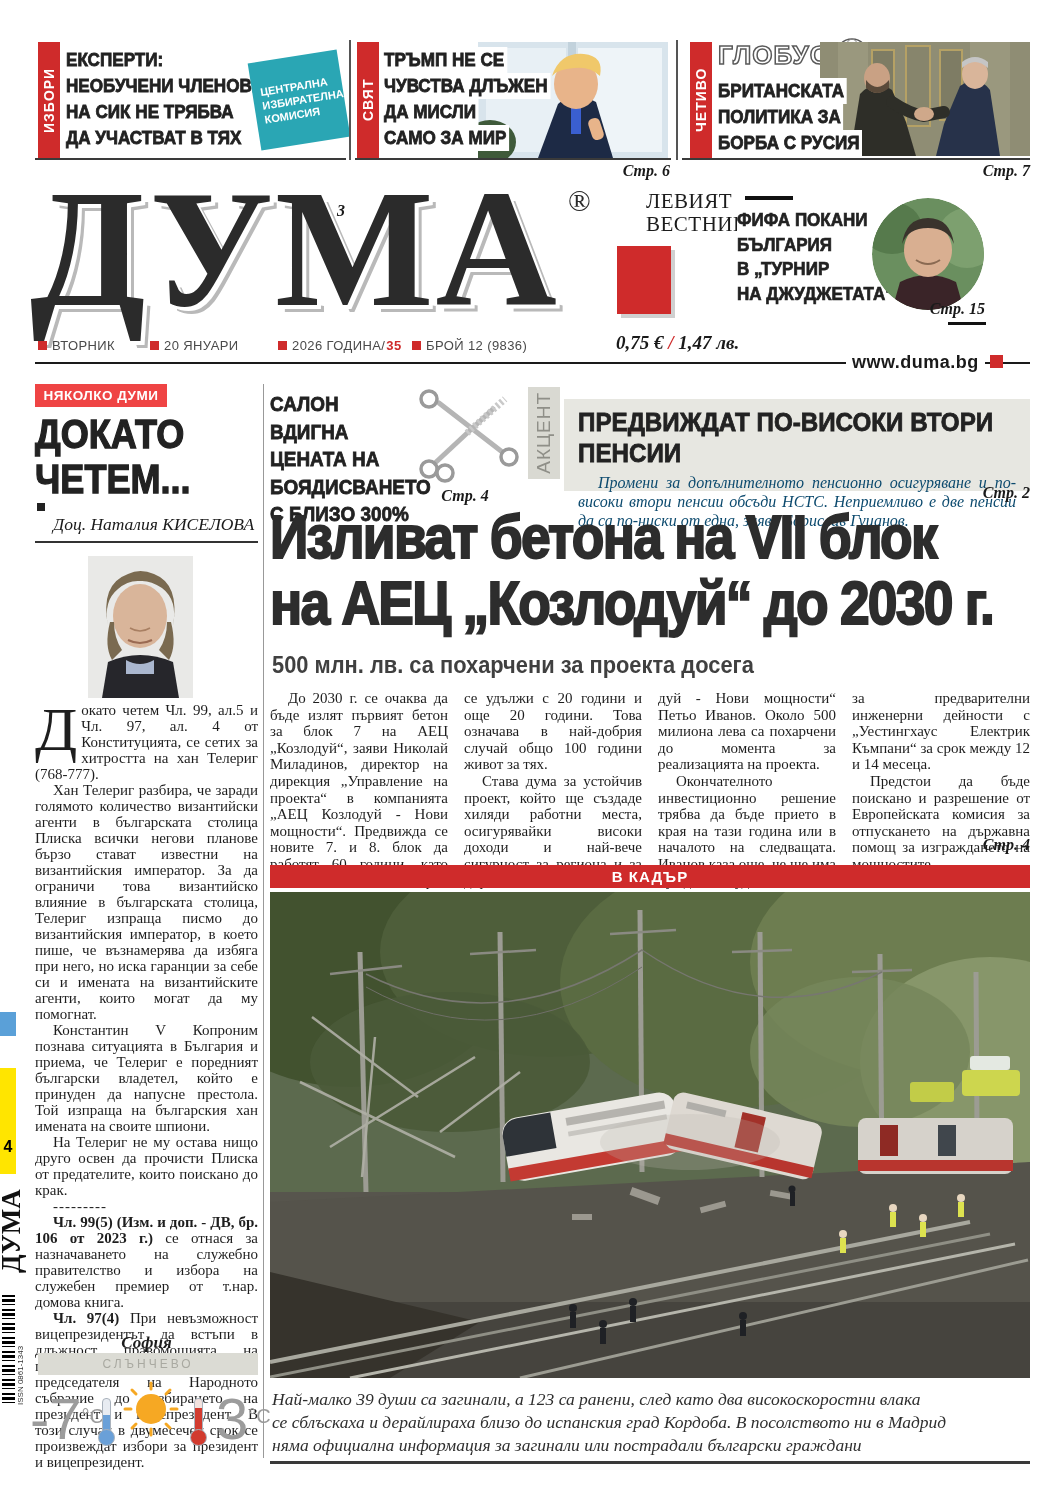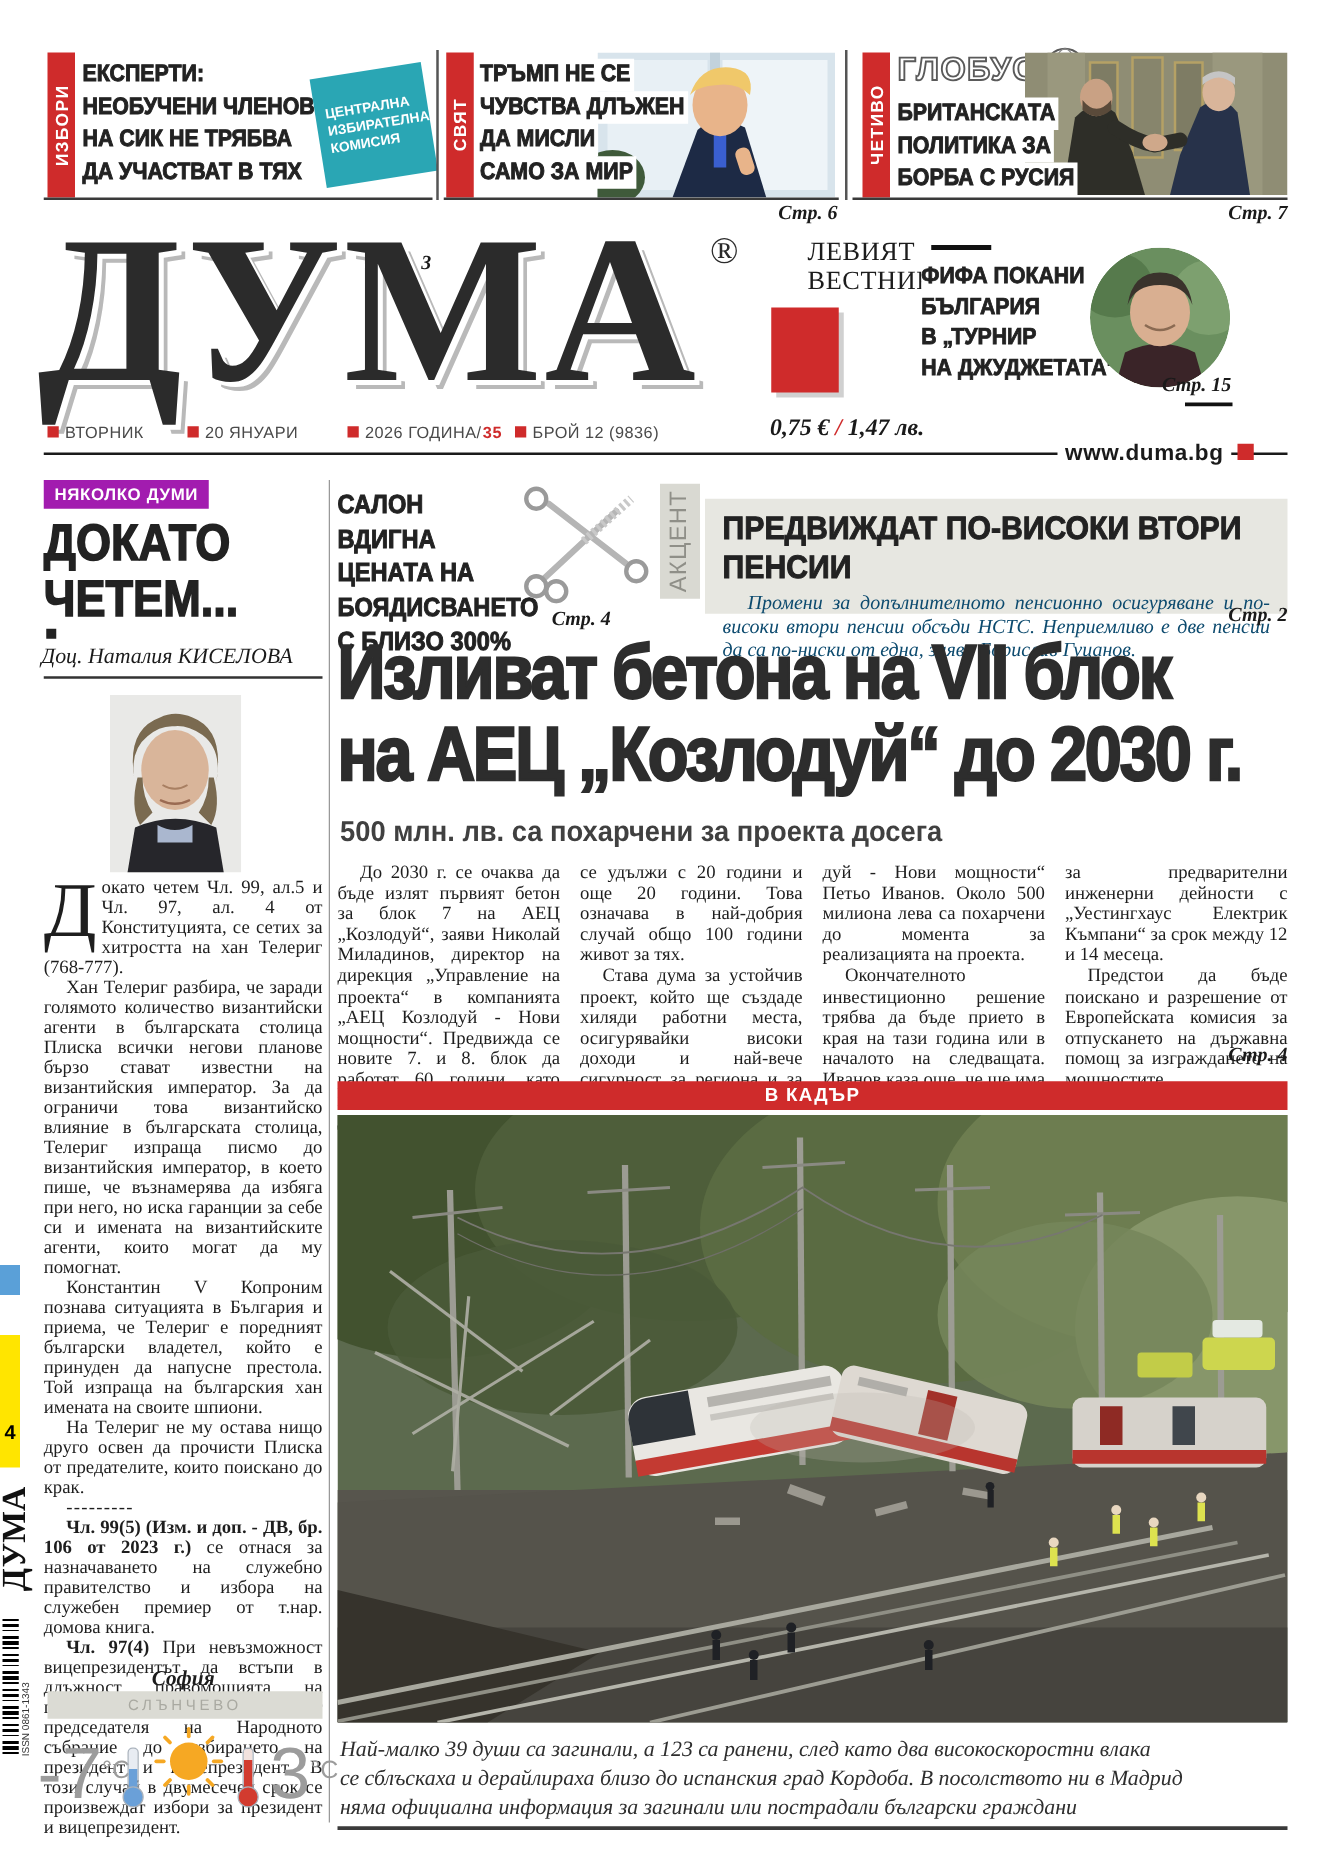--- a/index.html
+++ b/index.html
@@ -169,29 +169,29 @@
       <span class="sq"></span>
       <span>БРОЙ 12 (9836)</span>
     </div>
   <div class="abs serif" style="left:616px;top:332px;font-size:19px;font-weight:bold;font-style:italic;color:#1a1a1a;">
     <span>0,75 €</span> <span style="color:#cf2b2b;">/</span> <span>1,47 лв.</span>
   </div>
   <div class="abs" style="left:35px;top:362px;width:995px;height:2px;background:#1a1a1a;"></div>
   <div class="abs" style="left:846px;top:352px;background:#fff;padding:0 6px;font-weight:bold;font-size:18px;letter-spacing:0.5px;color:#1a1a1a;"><span>www.duma.bg</span></div>
   <div class="abs" style="left:990px;top:355px;width:13px;height:13px;background:#cf2b2b;"></div>
 
-  <div class="abs" style="left:35px;top:384px;width:132px;height:23px;background:#a21caf;color:#fff;font-weight:bold;font-size:13.5px;display:flex;align-items:center;justify-content:center;letter-spacing:0.5px;">
+  <div class="abs" style="left:35px;top:384px;width:132px;height:23px;background:#ef4444;color:#fff;font-weight:bold;font-size:13.5px;display:flex;align-items:center;justify-content:center;letter-spacing:0.5px;">
       <span>НЯКОЛКО ДУМИ</span>
     </div>
   <div class="abs cond" style="left:35px;top:412px;width:260px;transform:scaleX(0.88);font-weight:bold;font-size:41px;line-height:45px;color:#222;-webkit-text-stroke:1.3px #222;">
     <div>ДОКАТО</div>
     <div>ЧЕТЕМ...</div>
   </div>
   <div class="abs" style="left:37px;top:503px;width:8px;height:8px;background:#222;"></div>
-  <div class="abs serif" style="left:33px;top:514px;font-style:italic;font-size:17.5px;color:#1a1a1a;">Доц. Наталия КИСЕЛОВА</div>
+  <div class="abs serif" style="left:53px;top:514px;font-style:italic;font-size:17.5px;color:#1a1a1a;">Доц. Наталия КИСЕЛОВА</div>
   <div class="abs" style="left:35px;top:541px;width:223px;height:2px;background:#333;"></div>
   <svg class="abs" style="left:88px;top:556px;" width="105" height="142" viewBox="0 0 105 142">
     <rect width="105" height="142" fill="#e9e9e7"></rect>
     <path d="M14,142 L20,106 Q52,92 85,106 L91,142 Z" fill="#26262b"></path>
     <path d="M38,104 Q52,112 66,104 L66,118 L38,118 Z" fill="#aab7cf"></path>
     <ellipse cx="52" cy="60" rx="27" ry="32" fill="#d9b59a"></ellipse>
     <path d="M20,70 Q12,28 40,18 Q52,12 66,18 Q92,28 85,70 Q90,44 74,32 Q62,24 52,25 Q40,24 30,33 Q15,45 20,70 Z" fill="#7a6a50"></path>
     <path d="M22,66 Q16,90 24,104 L34,94 Q26,82 26,66 Z" fill="#7a6a50"></path>
     <path d="M83,66 Q89,90 81,104 L71,94 Q79,82 79,66 Z" fill="#7a6a50"></path>
     <path d="M42,72 Q52,78 62,72" stroke="#a87f62" stroke-width="1.5" fill="none"></path>

